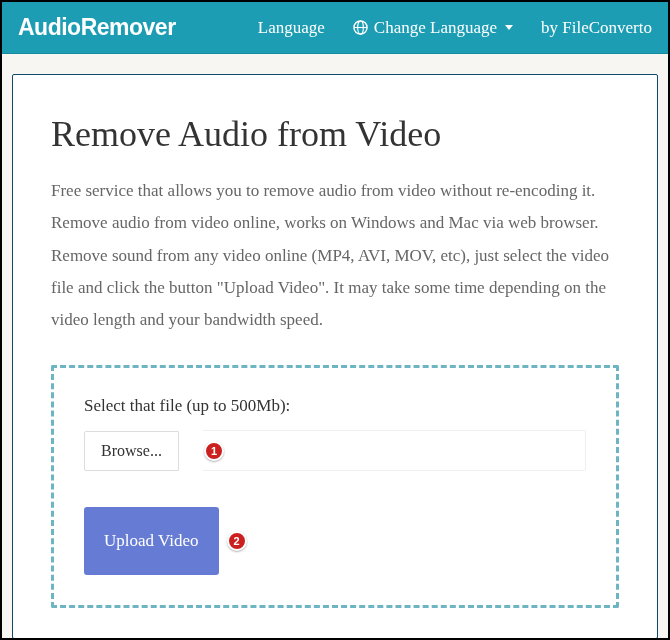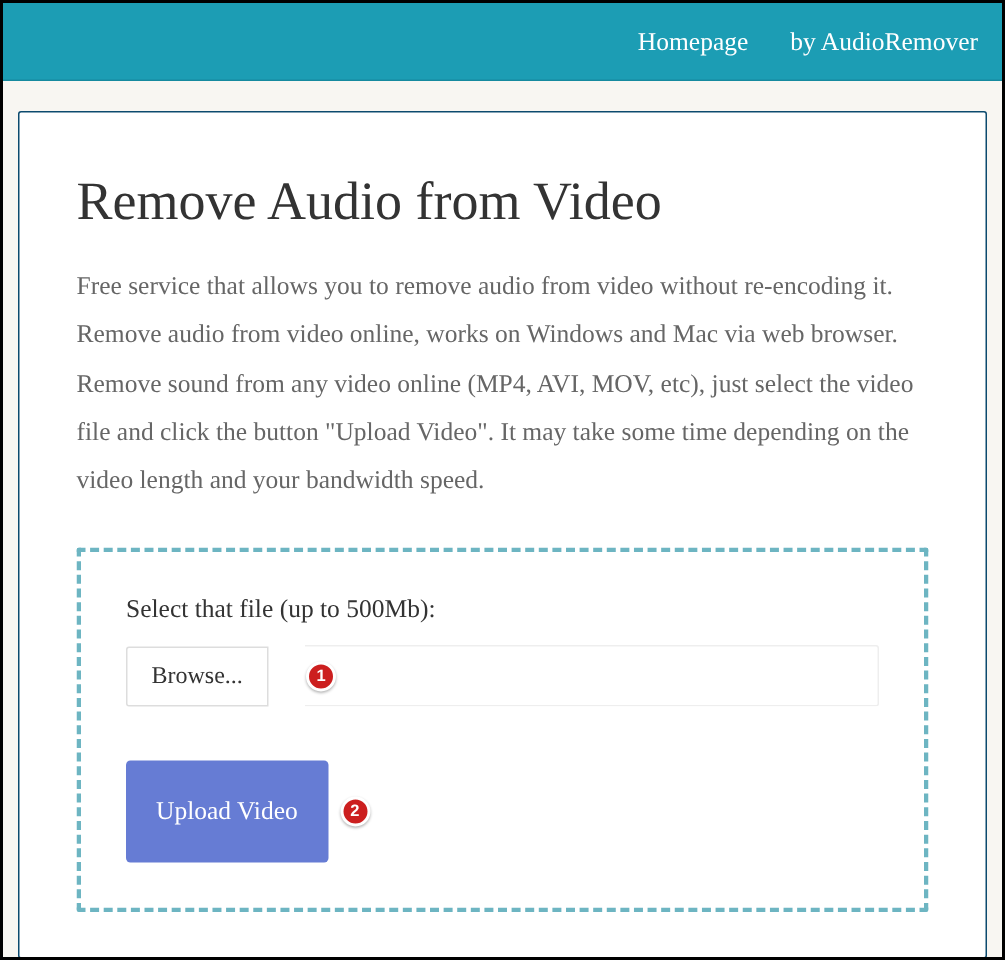--- a/index.html
+++ b/index.html
@@ -150,26 +150,38 @@
       left: 112px;
       top: 50%;
       transform: translateY(-50%);
       z-index: 2;
     }
   </style>
 </head>
 <body>
 
 <div class="navbar">
+  <div class="brand">AudioRemover</div>
   <div class="nav-items">
     <div class="nav-item">
-      <span>Homepage</span>
+      <span>Language</span>
     </div>
     <div class="nav-item">
-      <span>by AudioRemover</span>
+      <span class="globe-icon">
+        <svg viewBox="0 0 16 16" fill="#fff">
+            <circle cx="8" cy="8" r="7" fill="none" stroke="#fff" stroke-width="1.5"></circle>
+            <ellipse cx="8" cy="8" rx="3" ry="7" fill="none" stroke="#fff" stroke-width="1.2"></ellipse>
+            <line x1="1" y1="8" x2="15" y2="8" stroke="#fff" stroke-width="1.2"></line>
+          </svg>
+      </span>
+      <span>Change Language</span>
+      <span class="caret"></span>
+    </div>
+    <div class="nav-item">
+      <span>by FileConverto</span>
     </div>
   </div>
 </div>
 
 <div class="content-wrapper">
   <div class="card">
     <h1 class="heading">Remove Audio from Video</h1>
     <p class="description">Free service that allows you to remove audio from video without re-encoding it. Remove audio from video online, works on Windows and Mac via web browser. Remove sound from any video online (MP4, AVI, MOV, etc), just select the video file and click the button "Upload Video". It may take some time depending on the video length and your bandwidth speed.</p>
 
     <div class="upload-box">

